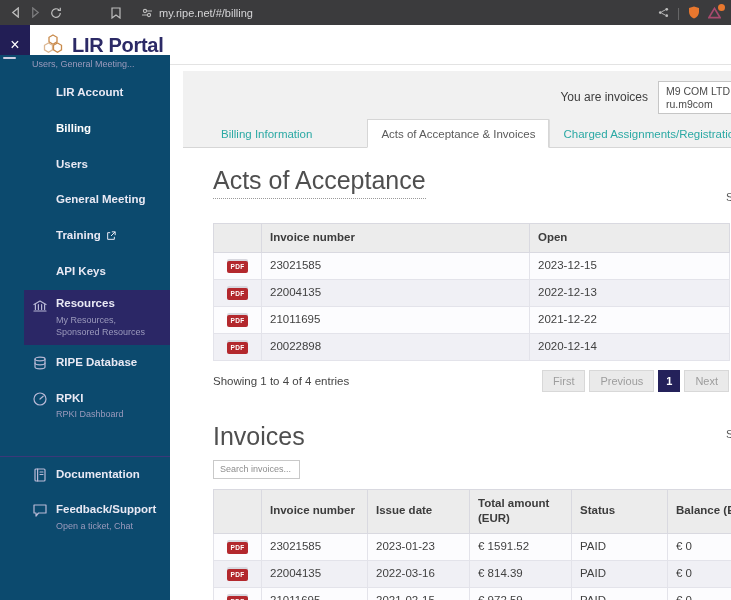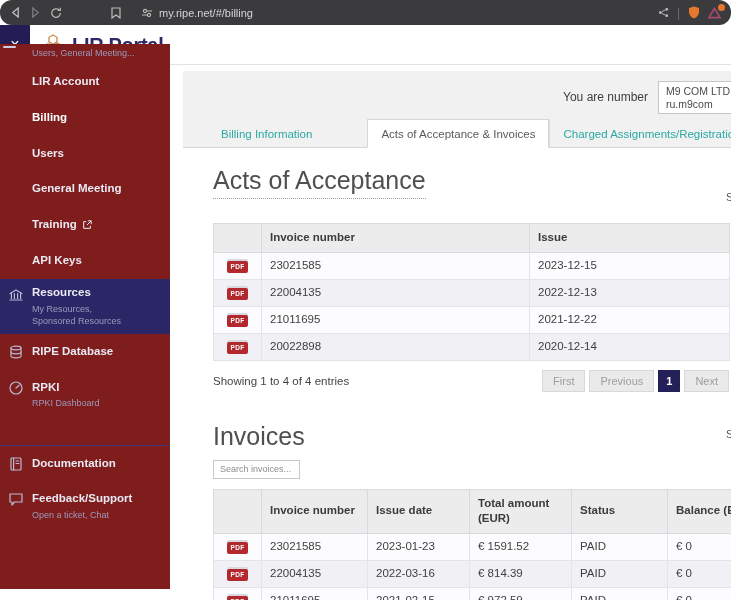--- a/index.html
+++ b/index.html
@@ -1,44 +1,44 @@
 <!DOCTYPE html>
 <html><head>
 <meta charset="utf-8">
 <style>
   * { margin:0; padding:0; box-sizing:border-box; }
   html,body { width:731px; height:600px; overflow:hidden; }
   body { position:relative; font-family:"Liberation Sans", sans-serif; background:#fff; }
 
   
   .browser-bar { position:absolute; top:0; left:0; width:731px; height:25px; background:#3b3b3d;
-    display:flex; align-items:center; padding:0 10px; gap:9px; color:#c9c9c9; font-size:12px;border-radius:12px; }
+    display:flex; align-items:center; padding:0 10px; gap:9px; color:#c9c9c9; font-size:12px; }
   .bicon { cursor:pointer; line-height:1; display:flex; align-items:center; }
   .bicon.dim { color:#7c7c7e; }
   .url-wrap { display:flex; align-items:center; gap:6px; margin-left:40px; flex:1; }
   .url-text { color:#d6d6d8; font-size:11px; }
   .bar-right { display:flex; align-items:center; gap:8px; }
   .bar-sep { color:#6a6a6c; }
   .badge-dot { position:absolute; top:-3px; right:-4px; width:7px; height:7px; background:#e8772e; border-radius:50%; }
 
   
   .app-header { position:absolute; top:25px; left:0; width:731px; height:40px; background:#fff;
     border-bottom:1px solid #e3e3e3; z-index:4; }
   .x-btn { position:absolute; left:0; top:0; width:30px; height:40px; background:#221e55; color:#fff;
     display:flex; align-items:center; justify-content:center; font-size:16px; cursor:pointer; }
   .logo { position:absolute; left:40px; top:0; height:40px; display:flex; align-items:center; gap:6px; }
   .logo-title { font-size:20px; font-weight:800; color:#2c2a66; letter-spacing:-0.3px; }
 
   
-  .sidebar { position:absolute; top:44px; left:0; width:170px; height:545px; background:#7f1d1d;
+  .sidebar { position:absolute; top:55px; left:0; width:170px; height:545px; background:#0c4a6e;
     z-index:5; color:#e9e9f4; overflow:hidden; }
   .menu-dash { position:absolute; left:3px; top:2px; width:13px; height:2px; background:#cfcfe2; border-radius:1px; }
   .sb-top-sub { padding:4px 6px 0 32px; font-size:9px; color:#9b9abc; white-space:nowrap; overflow:hidden; }
   .sb-list { margin-top:6px; }
-  .sb-item { display:flex; align-items:flex-start; padding:11px 8px 11px 32px; cursor:pointer; position:relative; }
+  .sb-item { display:flex; align-items:flex-start; padding:11px 8px 11px 32px; cursor:pointer; position:relative;margin-left:24px; }
   .sb-item.with-ico { padding-left:32px; }
   .sb-ico { position:absolute; left:8px; top:10px; width:18px; height:18px; color:#b9b9d6; }
   .sb-ico svg { width:16px; height:16px; display:block; }
   .sb-label { font-size:11.5px; font-weight:700; color:#e9e9f4; line-height:1.2; display:flex; align-items:center; gap:5px; }
   .sb-item.active .sb-label { color:#ffffff; }
   .sb-sub { font-size:9px; color:#9b9abc; margin-top:3px; line-height:1.35; max-width:106px; }
   .sb-item.grouped { background:#2b2766; padding-top:7px; padding-bottom:7px; }
   .sb-item.grouped .sb-ico { top:8px; }
   .sb-chev { position:absolute; right:10px; top:50%; transform:translateY(-50%); color:#cfcfe2; font-size:14px; }
   .sb-divider { border-top:1px solid #3c3879; margin:24px 0 0 0; }
@@ -261,21 +261,21 @@
         </div>
       </div>
       <div class="sb-item   with-ico">
     </div>
     </div>
 </div>
 
 <div class="main">
   <div class="topband">
     <div class="editing-row">
-      <span class="editing-label">You are number</span>
+      <span class="editing-label">You are invoices</span>
       <div class="org-box">
         <div class="org-name">M9 COM LTD</div>
         <div class="org-id">ru.m9com</div>
       </div>
     </div>
     <div class="tabs" id="tabs">
         <div class="tab ">Billing Information</div>
         <div class="tab active">Acts of Acceptance &amp; Invoices</div>
         <div class="tab ">Charged Assignments/Registrations</div>
       </div>
@@ -289,21 +289,21 @@
     <table class="tbl1">
       <colgroup>
           <col style="width:48px">
           <col style="width:268px">
           <col style="width:200px">
         </colgroup>
       <thead>
           <tr id="acts-head">
             <th></th>
             <th>Invoice number</th>
-            <th>Issue</th>
+            <th>Open</th>
           </tr>
         </thead>
       <tbody id="acts-body">
           <tr>
        <td class="icon-cell"><span class="pdf">PDF</span></td>
        <td>23021585</td>
             <td>2023-12-15</td>
      </tr>
           <tr>
        <td class="icon-cell"><span class="pdf">PDF</span></td>

